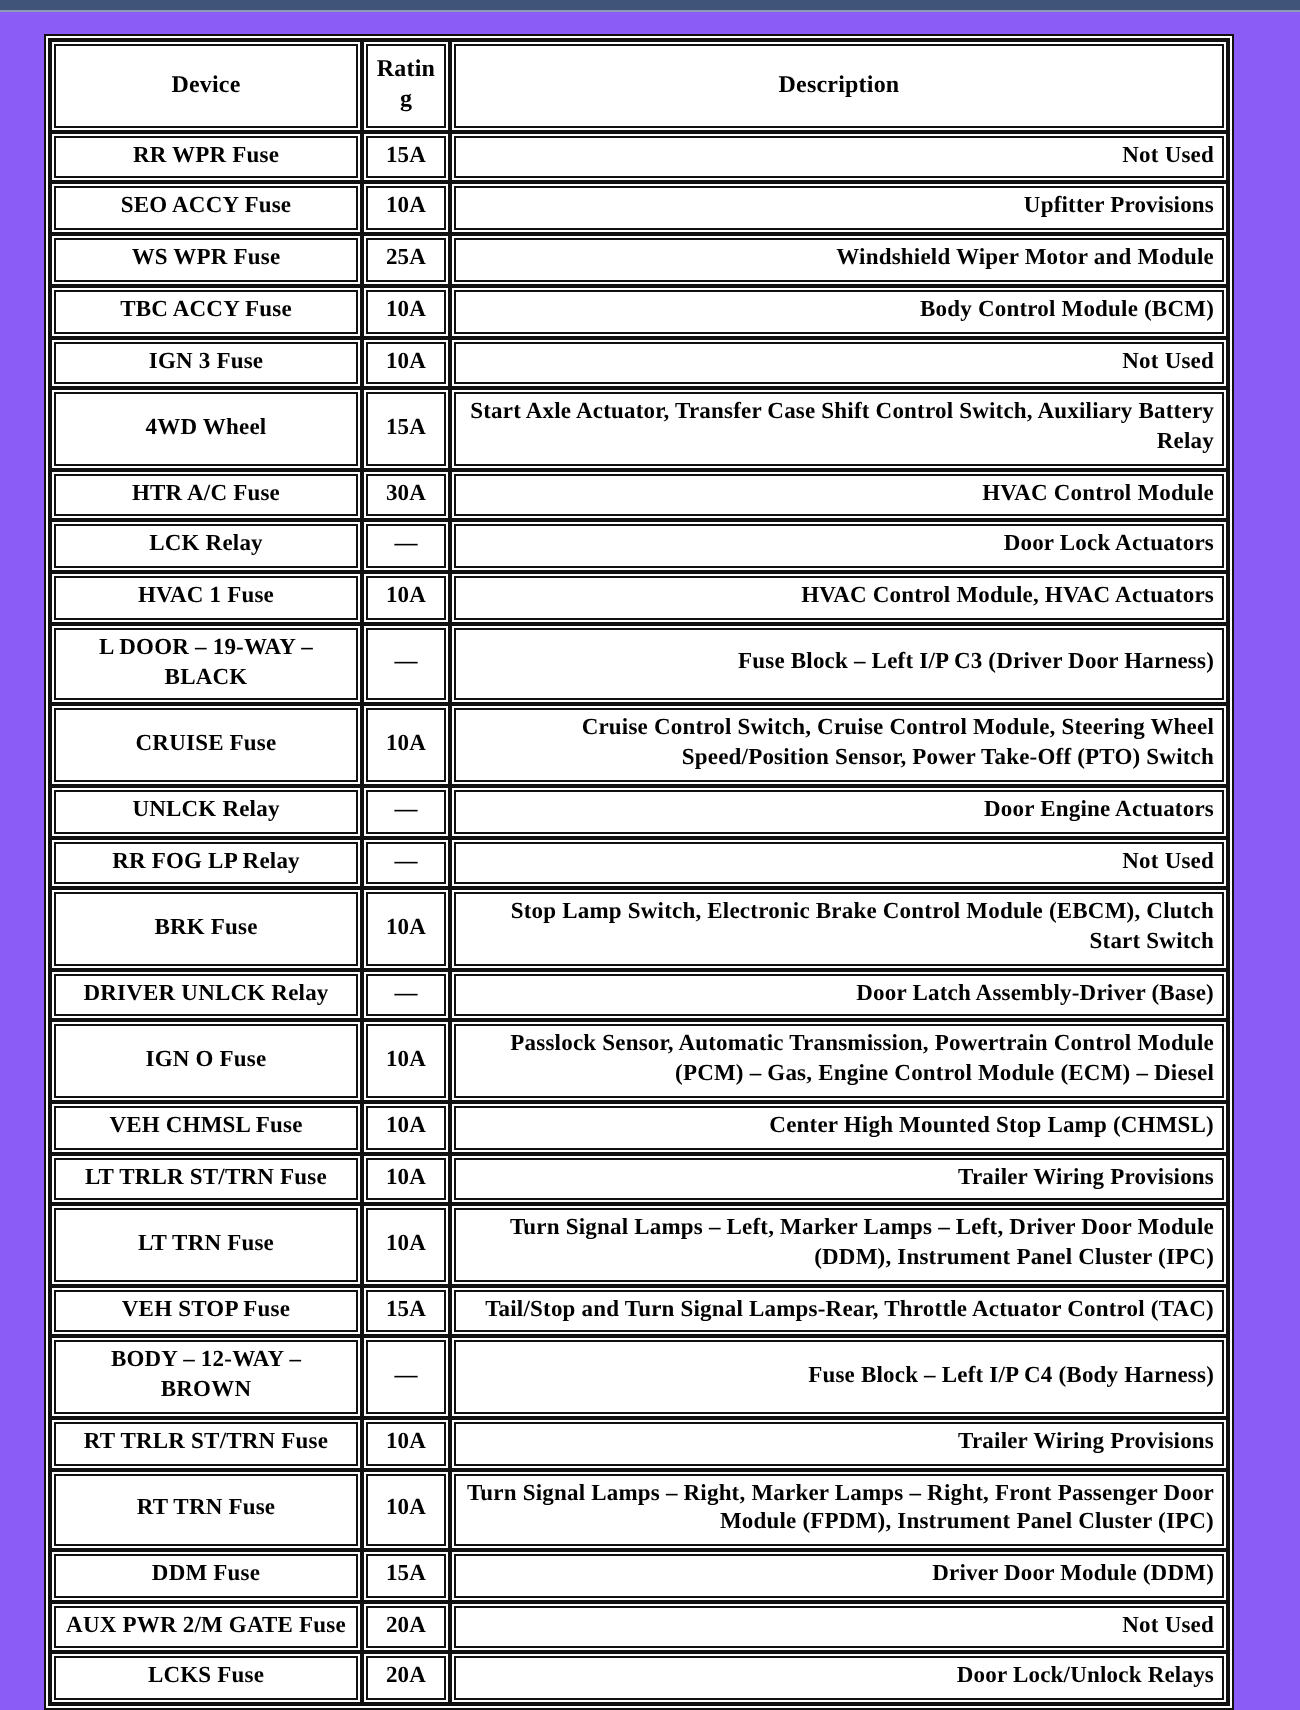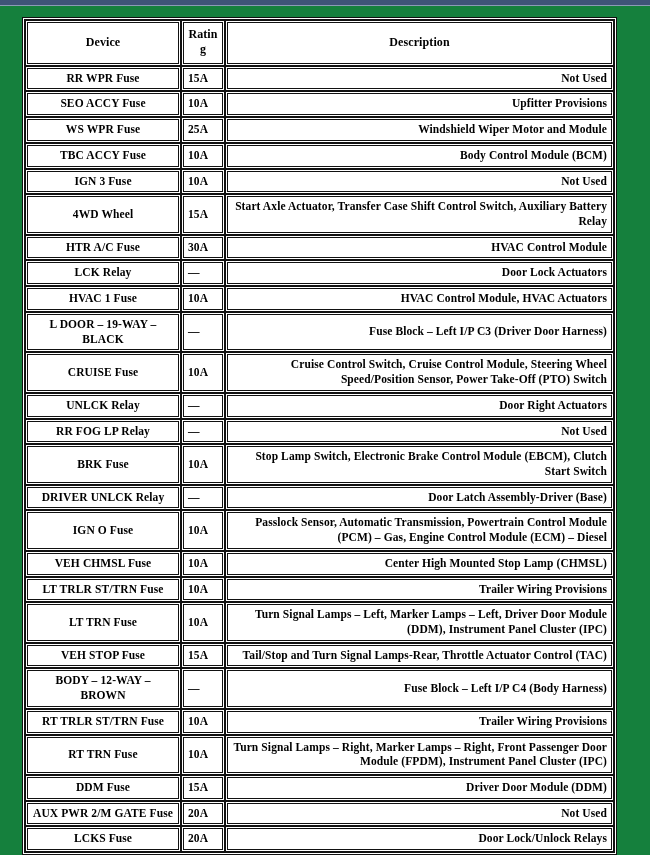--- a/index.html
+++ b/index.html
@@ -21,21 +21,21 @@
     height: 5px;
     background: #3f5478;
     border-bottom: 1px solid #8c9bb5;
   }
   #page {
     position: absolute;
     top: 0;
     left: 0;
     width: 650px;
     height: 855px;
-    background: #15803d;
+    background: #8b5cf6;
     text-decoration: underline;
   }
   #fuse-table-wrap {
     position: absolute;
     left: 22px;
     top: 17px;
     width: 595px;
   }
   table.fuse-table {
     border-collapse: separate;
@@ -66,21 +66,21 @@
   table.fuse-table thead th {
     text-align: center;
     padding-top: 4px;
     padding-bottom: 5px;
     font-size: 12px;
   }
   td.cell-device {
     text-align: center;
   }
   td.cell-rating {
-    text-align: left;
+    text-align: center;
     white-space: nowrap;
   }
   td.cell-desc {
     text-align: right;
   }
   .row-tall td { padding-top: 5px; padding-bottom: 6px; }
 </style>
 </head>
 <body>
 
@@ -154,21 +154,21 @@
             <td class="cell-desc">Fuse Block – Left I/P C3 (Driver Door Harness)</td>
           </tr>
           <tr class="row-tall">
             <td class="cell-device">CRUISE Fuse</td>
             <td class="cell-rating">10A</td>
             <td class="cell-desc">Cruise Control Switch, Cruise Control Module, Steering Wheel Speed/Position Sensor, Power Take-Off (PTO) Switch</td>
           </tr>
           <tr>
             <td class="cell-device">UNLCK Relay</td>
             <td class="cell-rating">—</td>
-            <td class="cell-desc">Door Right Actuators</td>
+            <td class="cell-desc">Door Engine Actuators</td>
           </tr>
           <tr>
             <td class="cell-device">RR FOG LP Relay</td>
             <td class="cell-rating">—</td>
             <td class="cell-desc">Not Used</td>
           </tr>
           <tr class="row-tall">
             <td class="cell-device">BRK Fuse</td>
             <td class="cell-rating">10A</td>
             <td class="cell-desc">Stop Lamp Switch, Electronic Brake Control Module (EBCM), Clutch Start Switch</td>

